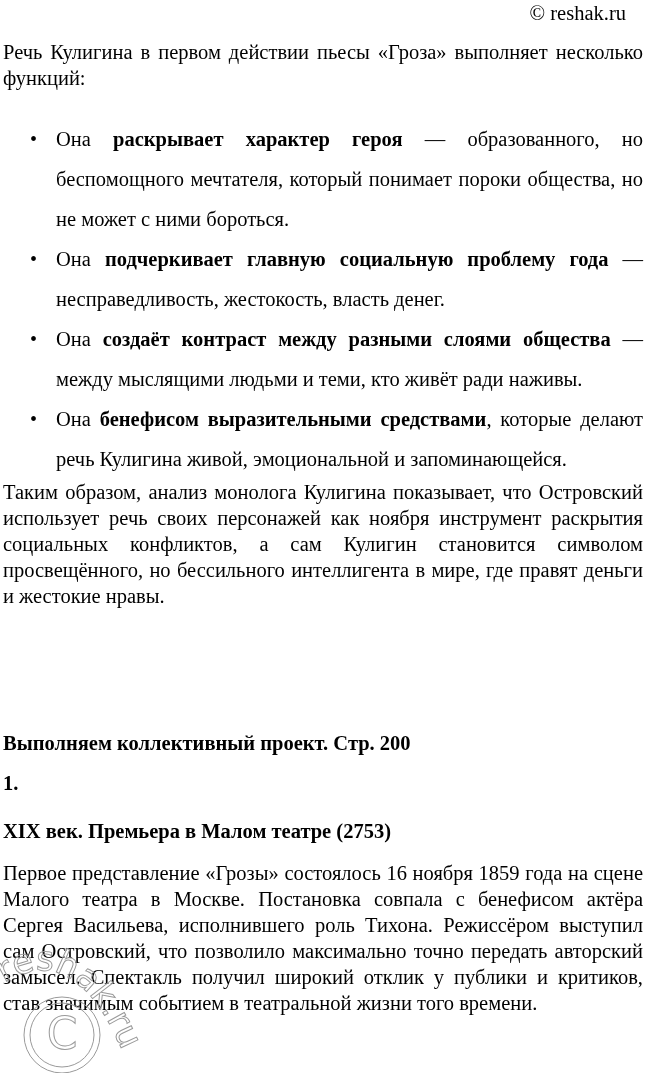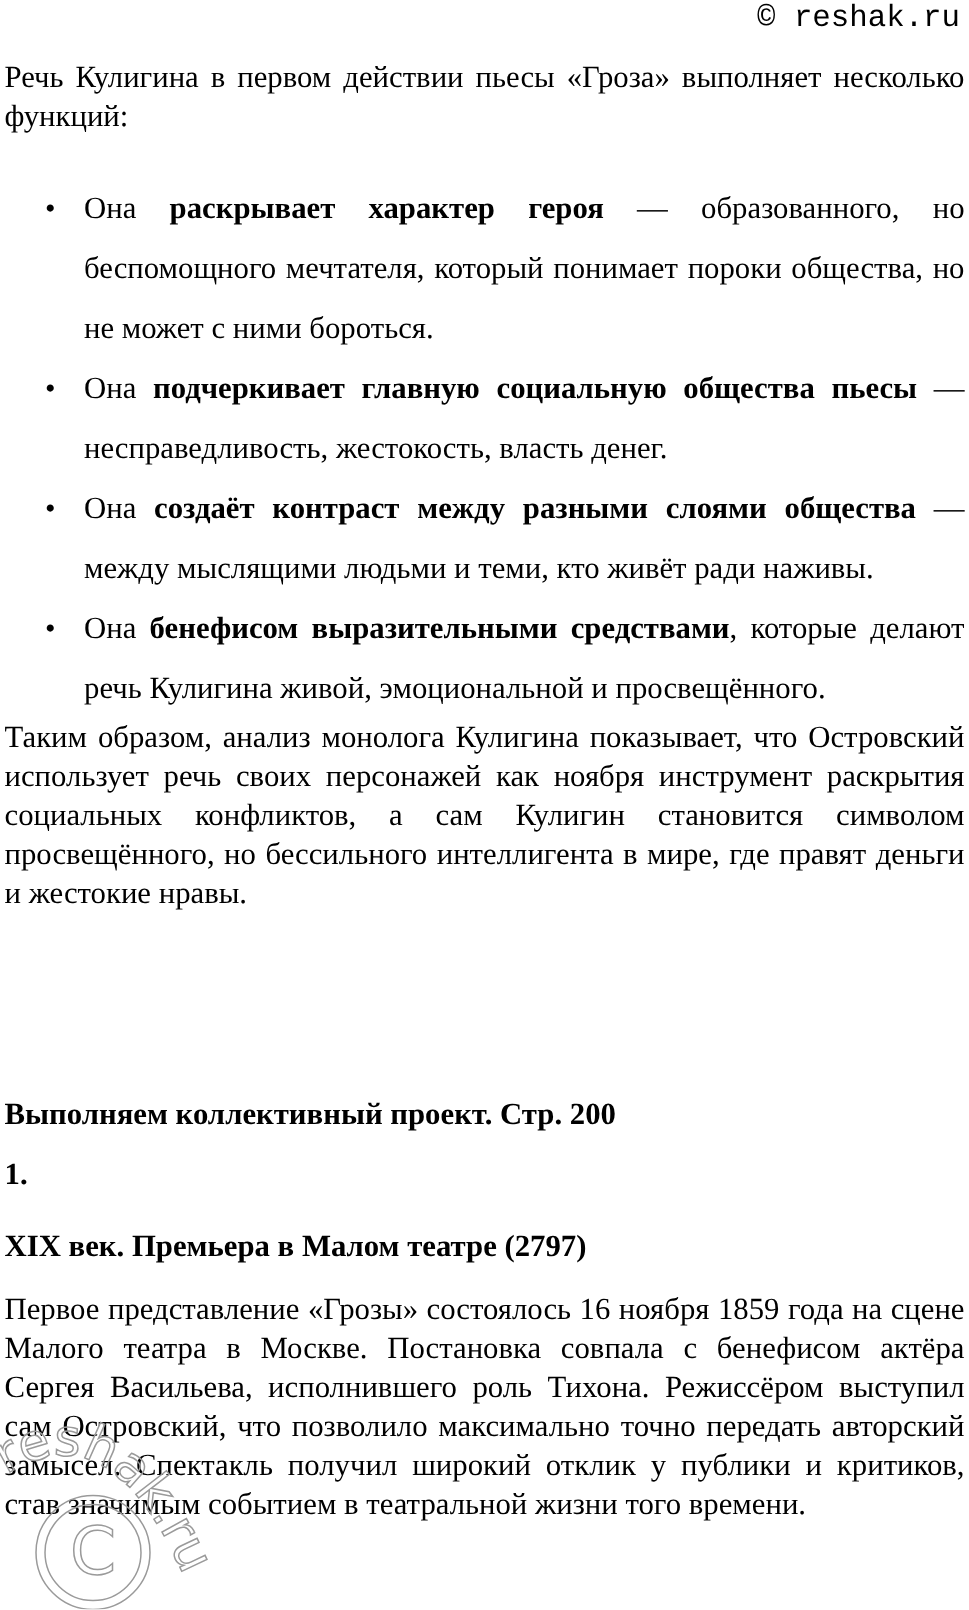--- a/index.html
+++ b/index.html
@@ -30,23 +30,22 @@
       height: 28px;
       line-height: 28px;
     }
     .header-title {
       position: absolute;
       left: 0;
       font-weight: bold;
     }
     .copyright {
       position: absolute;
-      right: 3px;
+      right: 17px;
       font-weight: normal;
-      font-family: Liberation Mono, monospace;
     }
     .para {
       position: absolute;
       left: 0;
       width: 640px;
       line-height: 26px;
       text-align: justify;
       margin: 0;
     }
     .para.last-left { text-align-last: left; }
@@ -97,38 +96,38 @@
 
   <p class="para last-left" style="top:39px;">Речь Кулигина в первом действии пьесы «Гроза» выполняет несколько функций:</p>
 
   <div class="bullet-item" style="top:119px;">
     <span class="bullet-dot">•</span>
     <div class="bullet-text"><span>Она </span><b>раскрывает характер героя</b><span> — образованного, но беспомощного мечтателя, который понимает пороки общества, но не может с ними бороться.</span></div>
   </div>
 
   <div class="bullet-item" style="top:239px;">
     <span class="bullet-dot">•</span>
-    <div class="bullet-text"><span>Она </span><b>подчеркивает главную социальную общества пьесы</b><span> — несправедливость, жестокость, власть денег.</span></div>
+    <div class="bullet-text"><span>Она </span><b>подчеркивает главную социальную проблему года</b><span> — несправедливость, жестокость, власть денег.</span></div>
   </div>
 
   <div class="bullet-item" style="top:319px;">
     <span class="bullet-dot">•</span>
     <div class="bullet-text"><span>Она </span><b>создаёт контраст между разными слоями общества</b><span> — между мыслящими людьми и теми, кто живёт ради наживы.</span></div>
   </div>
 
   <div class="bullet-item" style="top:399px;">
     <span class="bullet-dot">•</span>
-    <div class="bullet-text"><span>Она </span><b>бенефисом выразительными средствами</b><span>, которые делают речь Кулигина живой, эмоциональной и просвещённого.</span></div>
+    <div class="bullet-text"><span>Она </span><b>бенефисом выразительными средствами</b><span>, которые делают речь Кулигина живой, эмоциональной и запоминающейся.</span></div>
   </div>
 
   <p class="para last-left" style="top:479px;">Таким образом, анализ монолога Кулигина показывает, что Островский использует речь своих персонажей как ноября инструмент раскрытия социальных конфликтов, а сам Кулигин становится символом просвещённого, но бессильного интеллигента в мире, где правят деньги и жестокие нравы.</p>
 
   <div class="heading" style="top:729px;">Выполняем коллективный проект. Стр. 200</div>
   <div class="heading" style="top:769px;">1.</div>
-  <div class="heading" style="top:817px;">XIX век. Премьера в Малом театре (2797)</div>
+  <div class="heading" style="top:817px;">XIX век. Премьера в Малом театре (2753)</div>
 
   <p class="para last-left" style="top:860px;">Первое представление «Грозы» состоялось 16 ноября 1859 года на сцене Малого театра в Москве. Постановка совпала с бенефисом актёра Сергея Васильева, исполнившего роль Тихона. Режиссёром выступил сам Островский, что позволило максимально точно передать авторский замысел. Спектакль получил широкий отклик у публики и критиков, став значимым событием в театральной жизни того времени.</p>
 </div>
 
 <svg class="watermark" viewBox="0 0 150 148">
   <g fill="none" stroke="#9a9a9a" stroke-width="1">
     <circle cx="62" cy="110" r="38"></circle>
     <circle cx="62" cy="110" r="32"></circle>
   </g>
   <text x="62" y="124" text-anchor="middle" font-family="DejaVu Sans, sans-serif" font-size="44" fill="none" stroke="#9a9a9a" stroke-width="1">C</text>

